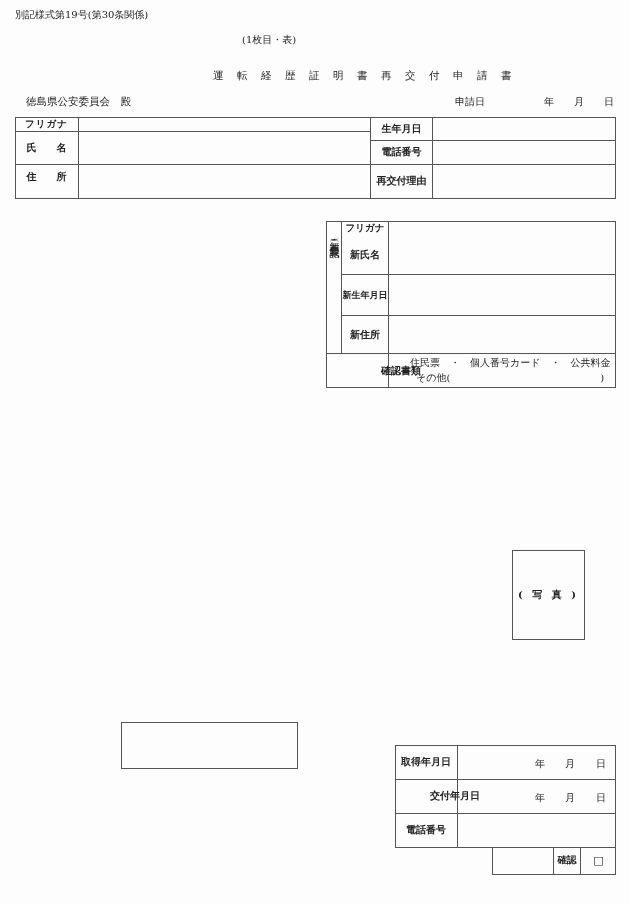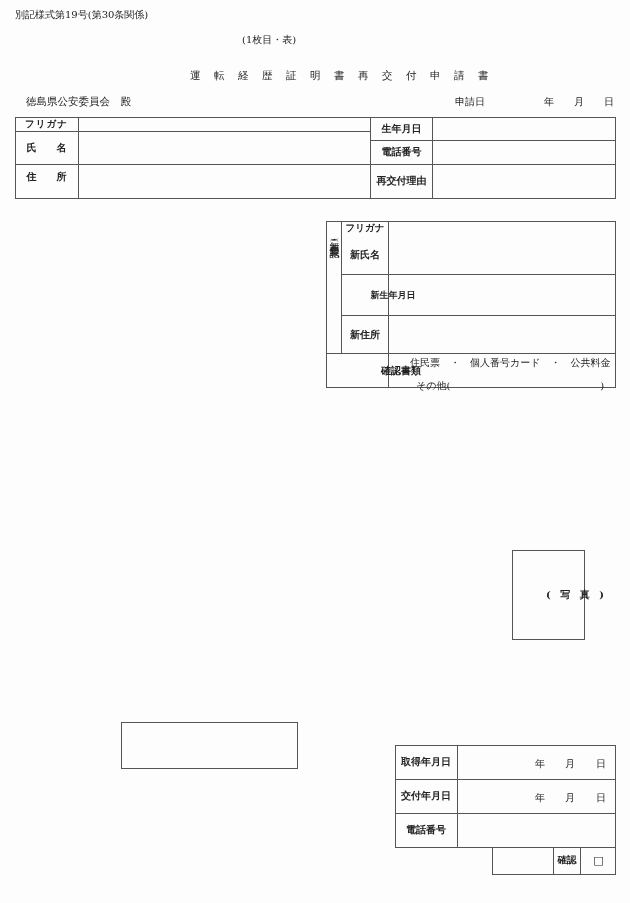--- a/index.html
+++ b/index.html
@@ -2,21 +2,21 @@
 <html><head>
 <meta charset="utf-8">
 <style>
   html, body { margin:0; padding:0; background:#fdfdfd; }
   body { width:630px; height:903px; position:relative; overflow:hidden;
          font-family:"DejaVu Serif","Liberation Serif",serif; color:#222; font-size:10px; }
   .abs { position:absolute; }
   .ln { position:absolute; background:#555; }
   .cell { position:absolute; display:flex; align-items:center; justify-content:center; font-size:10px; white-space:nowrap;font-weight:bold; }
   .box { position:absolute; border:1px solid #555; box-sizing:border-box; }
-  .title { letter-spacing:13.5px; font-size:10.5px; }
+  .title { letter-spacing:13.5px; font-size:10.5px;margin-left:23px; }
   .vtext { writing-mode:vertical-rl; text-orientation:upright; font-size:10px; letter-spacing:-1px; }
 </style>
 </head>
 <body>
 
 <div class="abs" style="left:15px;top:8px;font-size:10px;">別記様式第19号(第30条関係)</div>
 <div class="abs" style="left:242px;top:33px;font-size:10px;">(1枚目・表)</div>
 <div class="abs title" style="left:190px;top:69px;">運転経歴証明書再交付申請書</div>
 <div class="abs" style="left:26px;top:95px;font-size:10.5px;">徳島県公安委員会　殿</div>
 <div class="abs" style="left:455px;top:95px;">申請日</div>
@@ -52,44 +52,44 @@
   <div class="box" style="left:326px;top:221px;width:290px;height:167px;"></div>
   <div class="ln" style="left:341px;top:221px;width:1px;height:132px;"></div>
   <div class="ln" style="left:388px;top:221px;width:1px;height:167px;"></div>
   <div class="ln" style="left:341px;top:274px;width:275px;height:1px;"></div>
   <div class="ln" style="left:341px;top:315px;width:275px;height:1px;"></div>
   <div class="ln" style="left:326px;top:353px;width:290px;height:1px;"></div>
 
   <div class="abs vtext" style="left:327px;top:240px;width:14px;line-height:14px;">記載変更︵有・無︶</div>
   <div class="cell" style="left:342px;top:221px;width:46px;height:14px;font-size:9.5px;">フリガナ</div>
   <div class="cell" style="left:342px;top:236px;width:46px;height:38px;text-align:right;">新氏名</div>
-  <div class="cell" style="left:342px;top:275px;width:46px;height:40px;font-size:9px;margin-left:28px;">新生年月日</div>
+  <div class="cell" style="left:342px;top:275px;width:46px;height:40px;font-size:9px;">新生年月日</div>
   <div class="cell" style="left:342px;top:316px;width:46px;height:37px;">新住所</div>
   <div class="cell" style="left:389px;top:222px;width:226px;height:52px;"></div>
   <div class="cell" style="left:389px;top:275px;width:226px;height:40px;"></div>
   <div class="cell" style="left:389px;top:316px;width:226px;height:37px;"></div>
 
   <div class="cell" style="left:326px;top:354px;width:62px;height:33px;padding-left:44px;">確認書類</div>
   <div class="abs" style="left:410px;top:356px;font-size:10px;white-space:pre;">住民票　・　個人番号カード　・　公共料金</div>
-  <div class="abs" style="left:416px;top:371px;font-size:10px;white-space:pre;margin-top:8px;">その他(　　　　　　　　　　　　　　　)</div>
+  <div class="abs" style="left:416px;top:371px;font-size:10px;white-space:pre;">その他(　　　　　　　　　　　　　　　)</div>
 </div>
 
 <div class="box" style="left:512px;top:550px;width:73px;height:90px;"></div>
-<div class="cell" style="left:512px;top:550px;width:73px;height:90px;letter-spacing:3px;padding-left:28px;">( 写 真 )</div>
+<div class="cell" style="left:512px;top:550px;width:73px;height:90px;letter-spacing:3px;">( 写 真 )</div>
 
 <div class="box" style="left:121px;top:722px;width:177px;height:47px;"></div>
 
 <div>
   <div class="box" style="left:395px;top:745px;width:221px;height:103px;"></div>
   <div class="ln" style="left:457px;top:745px;width:1px;height:103px;"></div>
   <div class="ln" style="left:395px;top:779px;width:221px;height:1px;"></div>
   <div class="ln" style="left:395px;top:813px;width:221px;height:1px;"></div>
 
   <div class="cell" style="left:395px;top:745px;width:62px;height:34px;">取得年月日</div>
-  <div class="cell" style="left:395px;top:779px;width:62px;height:34px;">交付年月日</div>
+  <div class="cell" style="left:395px;top:779px;width:62px;height:34px;padding-left:29px;">交付年月日</div>
   <div class="cell" style="left:395px;top:813px;width:62px;height:34px;">電話番号</div>
 
   <div class="abs" style="left:535px;top:757px;">年</div>
   <div class="abs" style="left:565px;top:757px;">月</div>
   <div class="abs" style="left:596px;top:757px;">日</div>
   <div class="abs" style="left:535px;top:791px;">年</div>
   <div class="abs" style="left:565px;top:791px;">月</div>
   <div class="abs" style="left:596px;top:791px;">日</div>
   <div class="cell" style="left:458px;top:814px;width:157px;height:33px;"></div>
 

